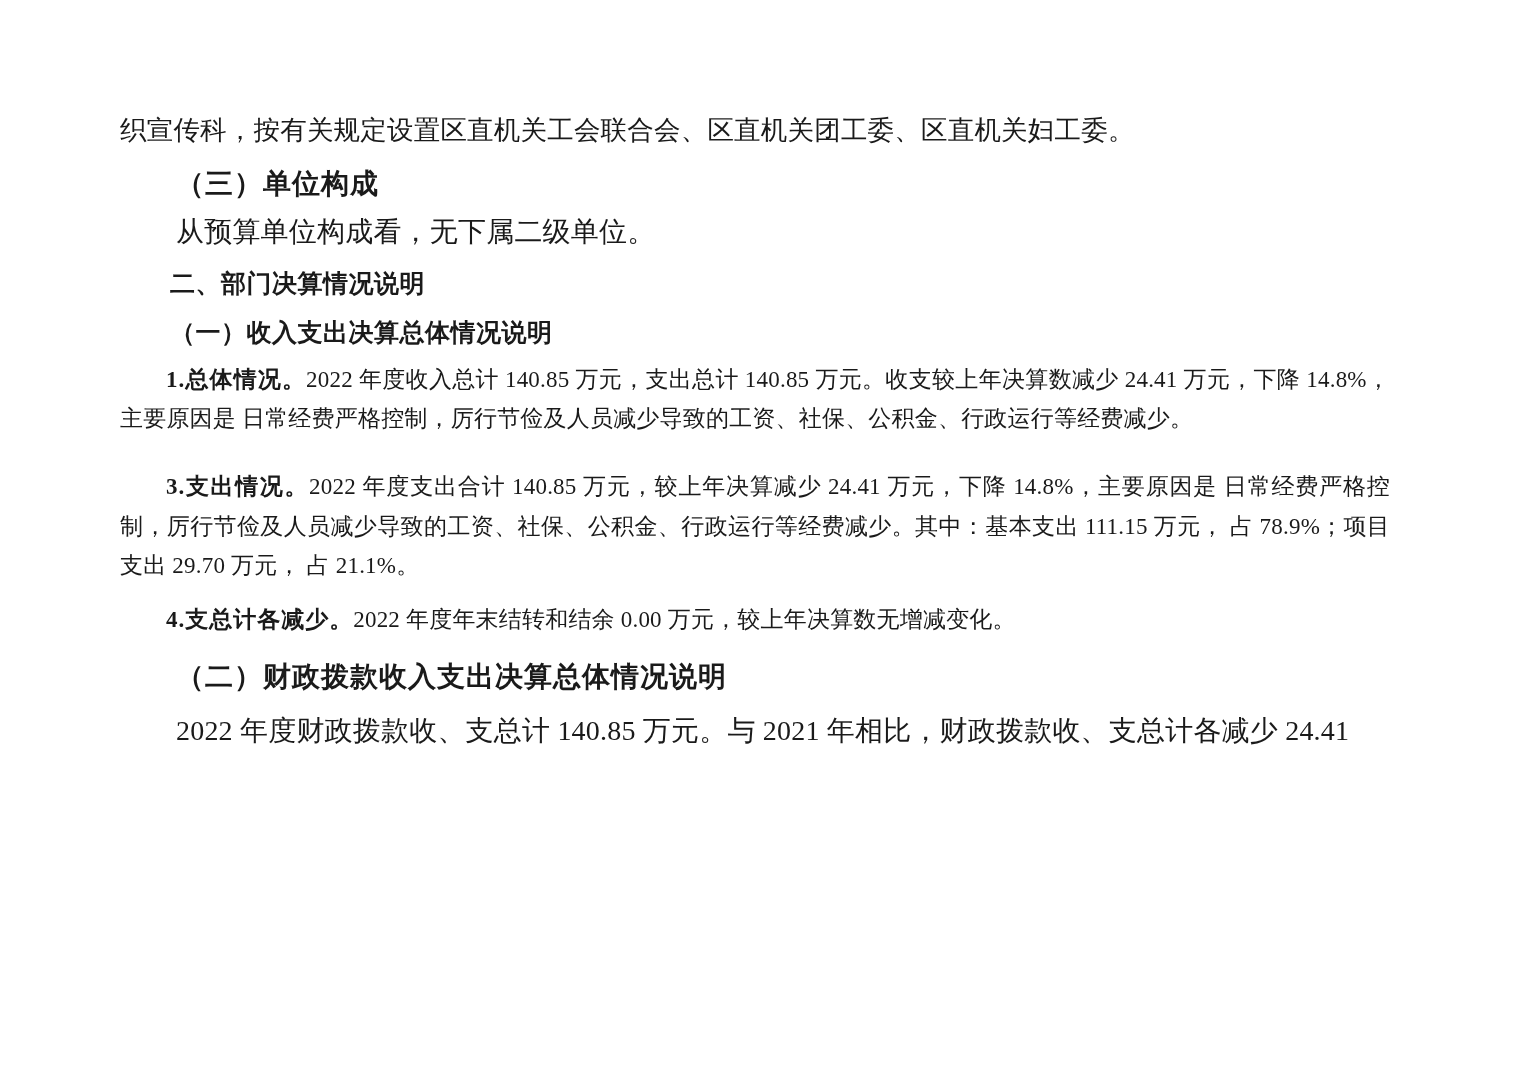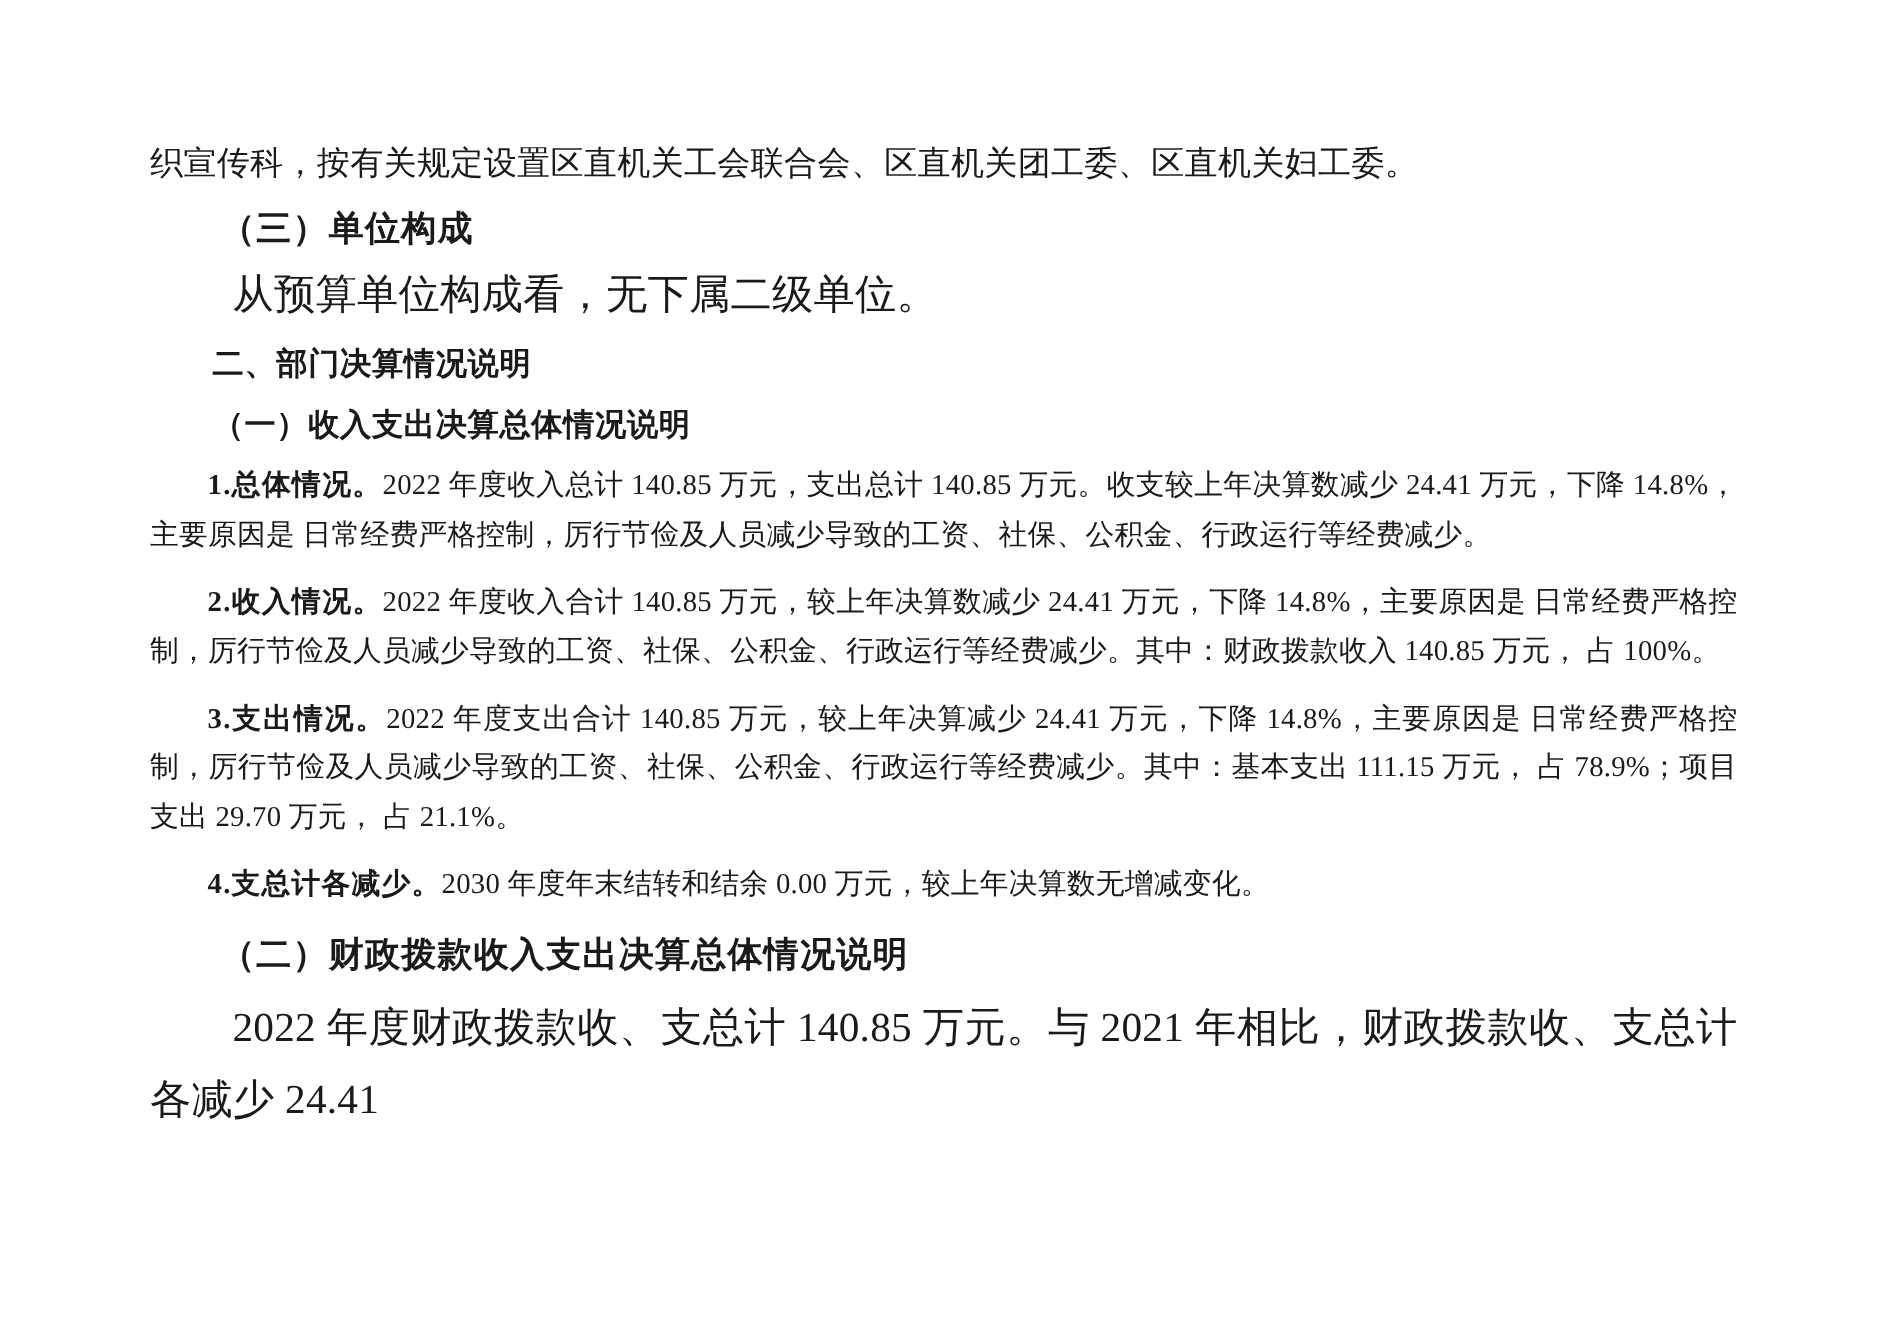--- a/index.html
+++ b/index.html
@@ -22,21 +22,21 @@
     padding: 108px 120px 0 120px;
   }
   .doc-body {
     width: 1270px;
   }
   p {
     margin: 0;
     padding: 0;
   }
   .para {
-    font-size: 33px;
+    font-size: 28px;
     line-height: 1.72;
     text-align: justify;
     text-justify: inter-ideograph;
     letter-spacing: 0.2px;
     font-family: Liberation Serif, serif;
   }
   .indent {
     text-indent: 2em;
   }
   .heading {
@@ -104,34 +104,31 @@
     <p class="heading">（一）收入支出决算总体情况说明</p>
 
     <div class="gap-sm"></div>
 
     <p class="item">
       <span class="lead">1.</span><span class="lead">总体情况。</span><span>2022 年度收入总计 140.85 万元，支出总计 140.85 万元。收支较上年决算数减少 24.41 万元，下降 14.8%，主要原因是 日常经费严格控制，厉行节俭及人员减少导致的工资、社保、公积金、行政运行等经费减少。</span>
     </p>
 
     <div class="gap-md"></div>
 
-    <p class="item">
-      <span class="lead">2.</span><span class="lead">收入情况。</span><span>2022 年度收入合计 140.85 万元，较上年决算数减少 24.41 万元，下降 14.8%，主要原因是 日常经费严格控制，厉行节俭及人员减少导致的工资、社保、公积金、行政运行等经费减少。其中：财政拨款收入 140.85 万元， 占 100%。</span>
-    </p>
 
     <div class="gap-md"></div>
 
     <p class="item">
       <span class="lead">3.</span><span class="lead">支出情况。</span><span>2022 年度支出合计 140.85 万元，较上年决算减少 24.41 万元，下降 14.8%，主要原因是 日常经费严格控制，厉行节俭及人员减少导致的工资、社保、公积金、行政运行等经费减少。其中：基本支出 111.15 万元， 占 78.9%；项目支出 29.70 万元， 占 21.1%。</span>
     </p>
 
     <div class="gap-md"></div>
 
     <p class="item">
-      <span class="lead">4.</span><span class="lead">支总计各减少。</span><span>2030 年度年末结转和结余 0.00 万元，较上年决算数无增减变化。</span>
+      <span class="lead">4.</span><span class="lead">支总计各减少。</span><span>2022 年度年末结转和结余 0.00 万元，较上年决算数无增减变化。</span>
     </p>
 
     <div class="gap-md"></div>
 
     <p class="heading-serif">（二）财政拨款收入支出决算总体情况说明</p>
 
     <div class="gap-sm"></div>
 
     <p class="para indent">2022 年度财政拨款收、支总计 140.85 万元。与 2021 年相比，财政拨款收、支总计各减少 24.41</p>
 

